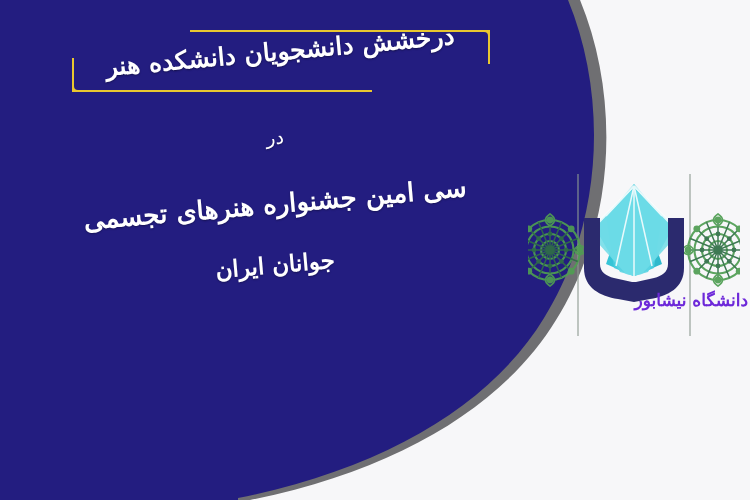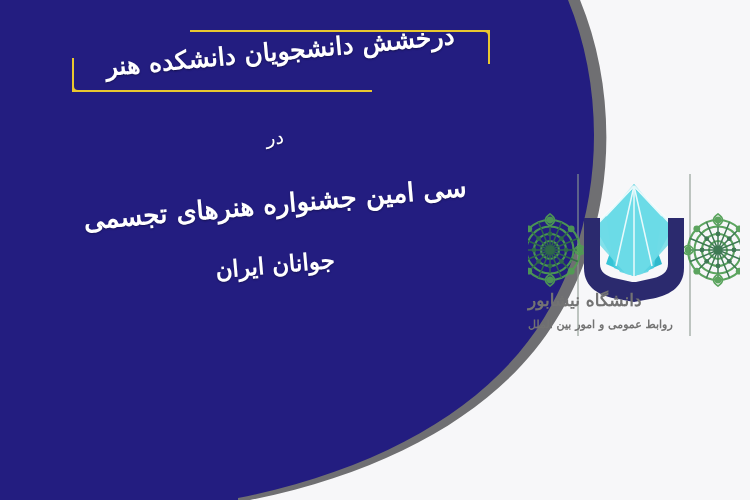--- a/index.html
+++ b/index.html
@@ -115,24 +115,24 @@
     position: absolute;
     left: 528px;
     top: 168px;
     width: 212px;
     height: 185px;
   }
   #logo svg { display: block; width: 212px; height: 185px; }
 
   .logo-caption {
     position: absolute;
-    left: 0;
+    left: 8px;
     width: 212px;
-    text-align: left;
-    color: #737373;
+    text-align: right;
+    color: #6d28d9;
     font-family: "DejaVu Serif", "Liberation Serif", serif;
     white-space: nowrap;
   }
   #logo-name {
     top: 122px;
     font-size: 17px;
     font-weight: 700;
     letter-spacing: 1px;
   }
   #logo-dept {
@@ -278,16 +278,15 @@
                  L 156 100
                  C 156 120, 140 128, 122 131
                  L 106 134 L 90 131
                  C 72 128, 56 120, 56 100 Z" fill="#2b2a6e"></path>
 
         <path d="M 98 116 q 8 7 16 0 q -8 4 -16 0 Z" fill="#2b2a6e"></path>
       </g>
     </svg>
 
     <div class="logo-caption" id="logo-name">دانشگاه نیشابور</div>
-    <div class="logo-caption" id="logo-dept">روابط عمومی و امور بین الملل</div>
   </div>
 
 </div>
 
 </body></html>

